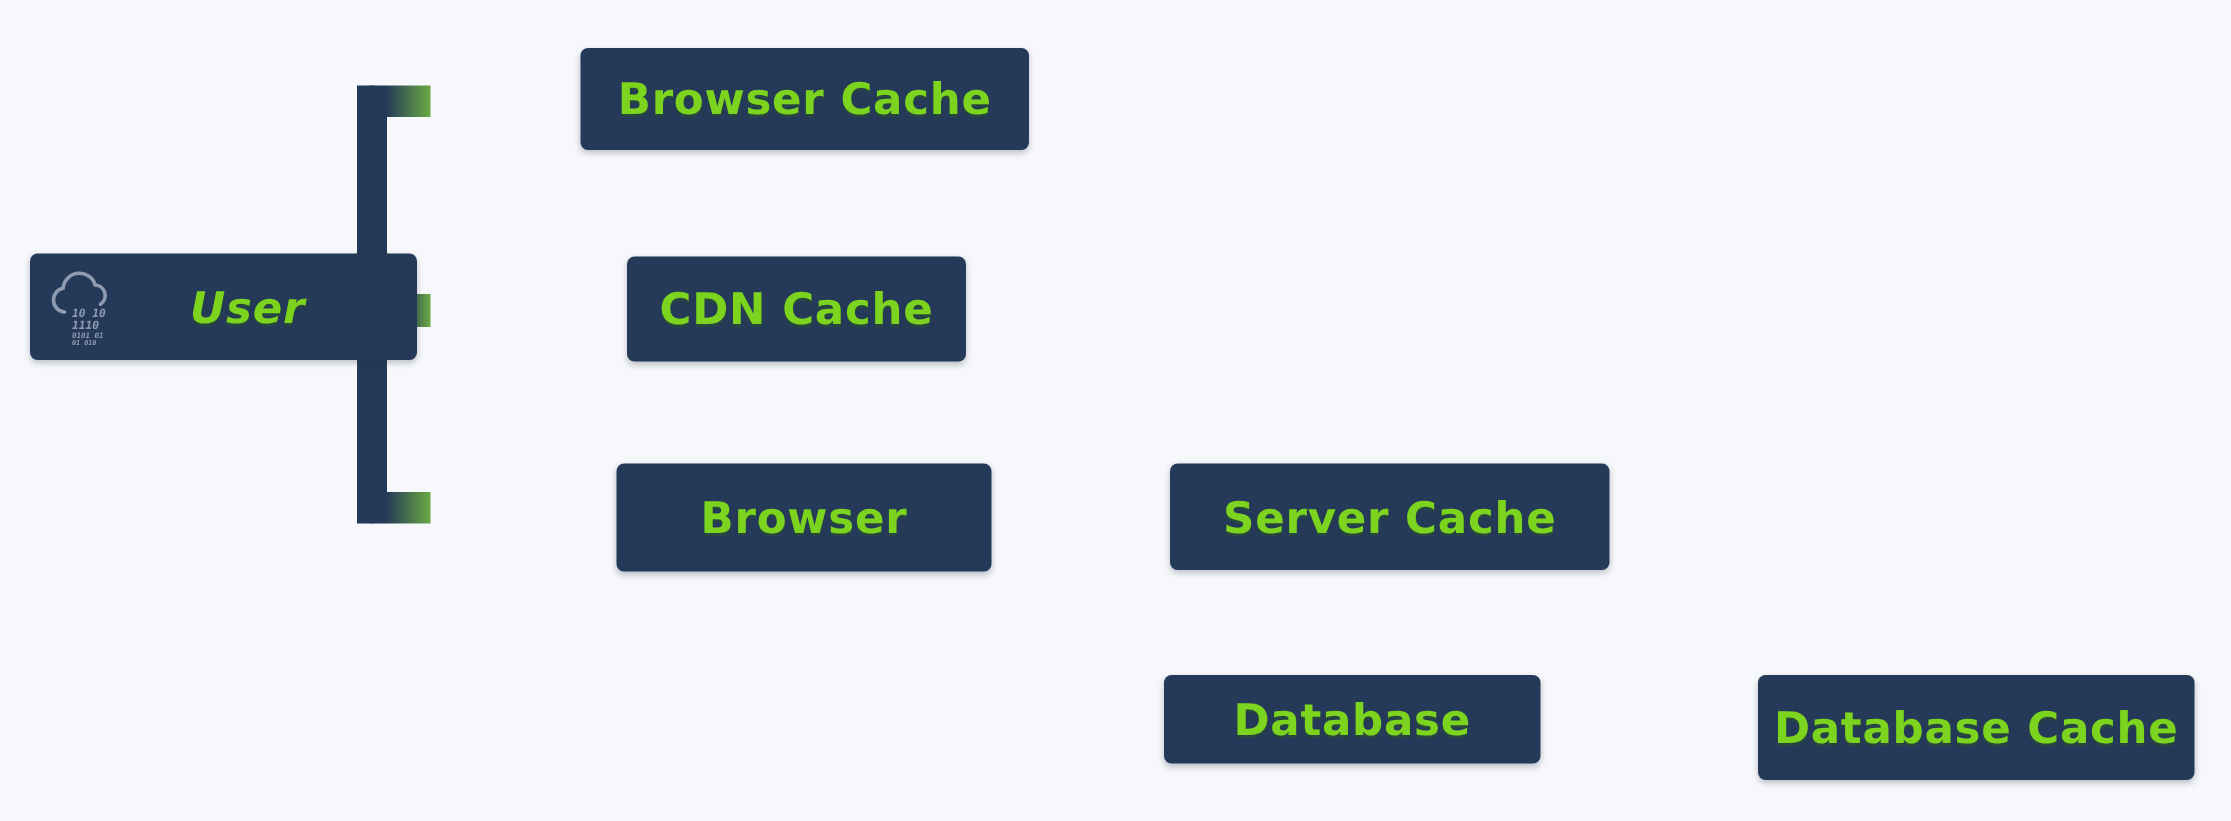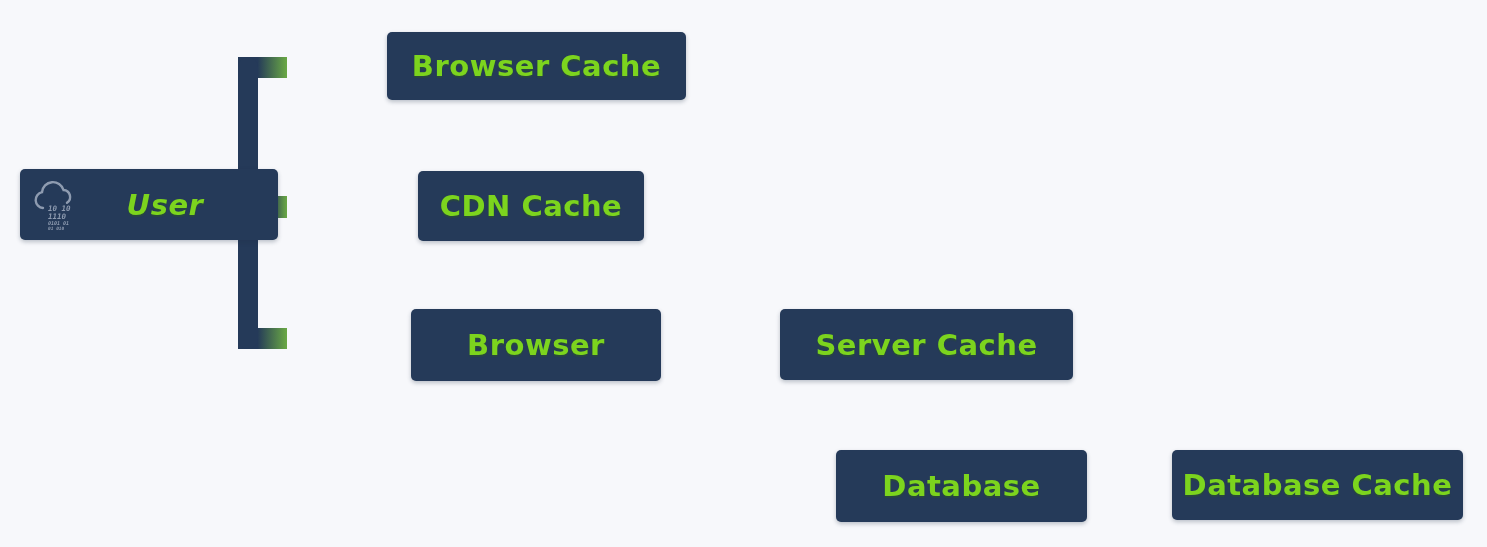--- a/index.html
+++ b/index.html
@@ -32,21 +32,21 @@
     text-shadow: 0 2px 1px rgba(46, 96, 14, 0.35);
     white-space: nowrap;
   }
   
   .node-user           { left: 20px;   top: 169px; width: 250px; height: 71px; justify-content: flex-start; padding-left: 8px; font-style: italic; }
   .node-user .node-label { flex: 1; text-align: center; padding-right: 28px; }
   .node-browser-cache  { left: 387px;  top: 32px;  width: 299px; height: 68px; }
   .node-cdn-cache      { left: 418px;  top: 171px; width: 226px; height: 70px; }
   .node-server         { left: 411px;  top: 309px; width: 250px; height: 72px; }
   .node-server-cache   { left: 780px;  top: 309px; width: 293px; height: 71px; }
-  .node-database       { left: 836px;  top: 450px; width: 251px; height: 72px; }
+  .node-database       { left: 776px;  top: 450px; width: 251px; height: 59px; }
   .node-database-cache { left: 1172px; top: 450px; width: 291px; height: 70px; }
 
   .connector-svg {
     position: absolute;
     left: 230px;
     top: 50px;
     z-index: 1;
   }
   .user-icon-svg {
     width: 52px;

